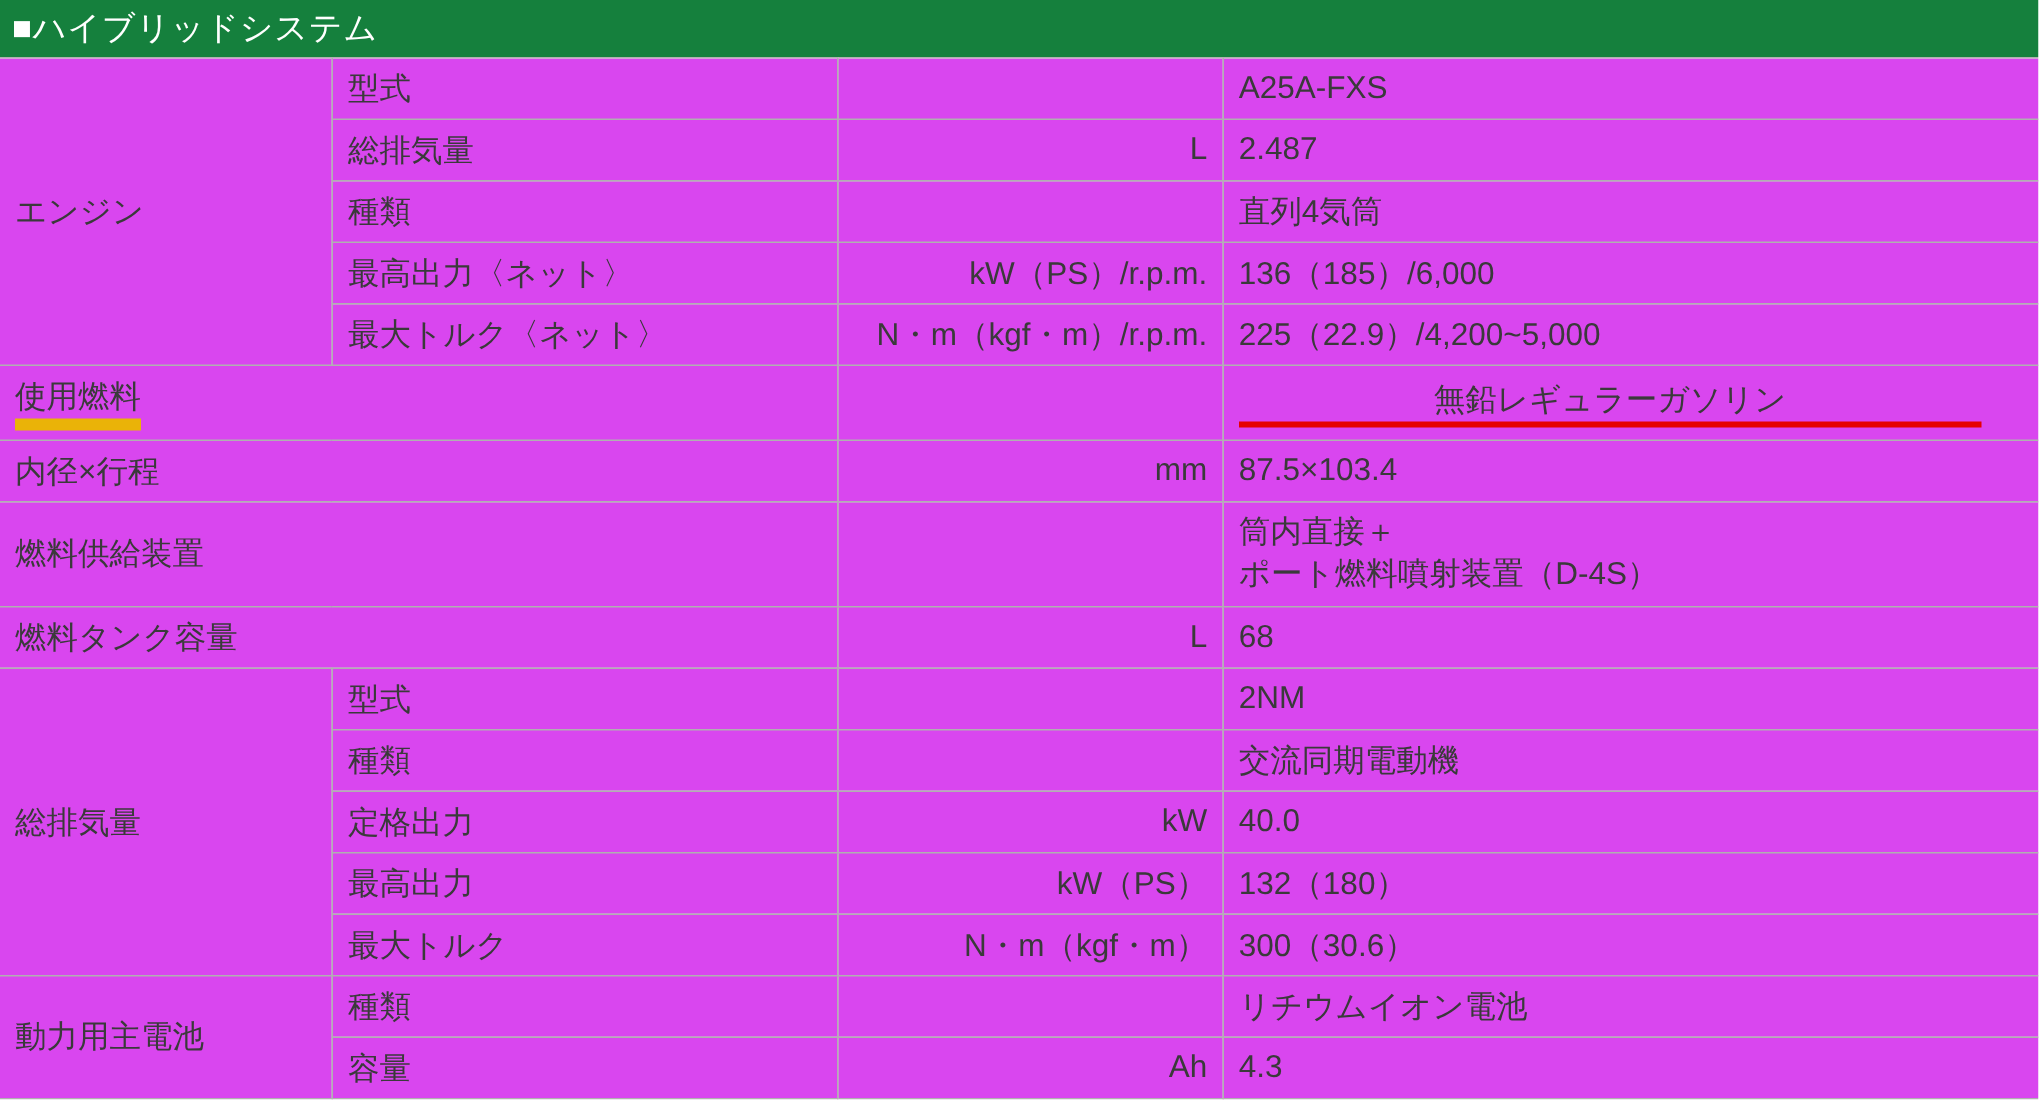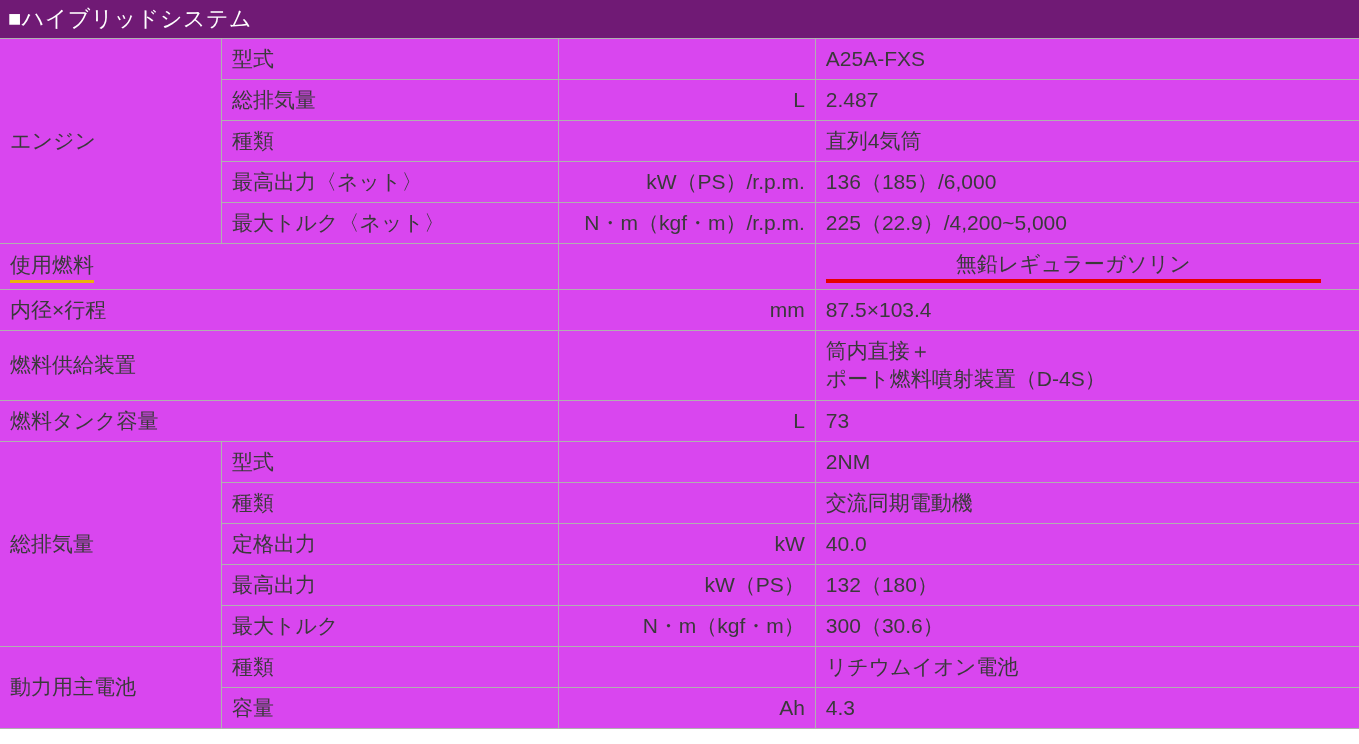--- a/index.html
+++ b/index.html
@@ -8,21 +8,21 @@
       padding: 0;
     }
     body {
       font-family: "Hiragino Kaku Gothic ProN", "Yu Gothic", "Meiryo", sans-serif;
       font-size: 21px;
       color: #3a3a3a;
       background: #ffffff;
       width: 1359px;
     }
     .header-bar {
-      background: #701a75;
+      background: #15803d;
       color: #ffffff;
       padding: 4px 8px;
       font-size: 22px;
       letter-spacing: 0.5px;
     }
     table.spec {
       width: 100%;
       border-collapse: collapse;
       table-layout: fixed;
     }
@@ -37,21 +37,21 @@
     .c1 { width: 220px; }
     .c2 { width: 335px; }
     .c3 { width: 255px; text-align: right; padding-right: 16px; }
     .c4 { width: 540px; text-align: left; }
     .rowlabel {
       padding-left: 8px;
       margin-left: 45px;
     }
     .hl-box {
       display:inline-block;
-      border-bottom: 3px solid #eab308;
+      border-bottom: 8px solid #eab308;
       padding-bottom: 1px;
     }
     .hl-wide .hl-inner {
       display:inline-block;
       border-bottom: 4px solid #e60000;
       padding: 0 130px 1px 130px;
     }
     
     table.spec tr td:first-child { border-left: none; }
     table.spec tr td:last-child  { border-right: none; }
@@ -116,21 +116,21 @@
 
     <tr>
       <td class="rowlabel" colspan="2">燃料供給装置</td>
       <td class="c3"></td>
       <td class="c4 multi">筒内直接＋<br>ポート燃料噴射装置（D-4S）</td>
     </tr>
 
     <tr>
       <td class="rowlabel" colspan="2">燃料タンク容量</td>
       <td class="c3">L</td>
-      <td class="c4">73</td>
+      <td class="c4">68</td>
     </tr>
 
     <tr>
       <td class="rowlabel" rowspan="5">総排気量</td>
       <td>型式</td>
       <td class="c3"></td>
       <td class="c4">2NM</td>
     </tr>
     <tr>
       <td>種類</td>

